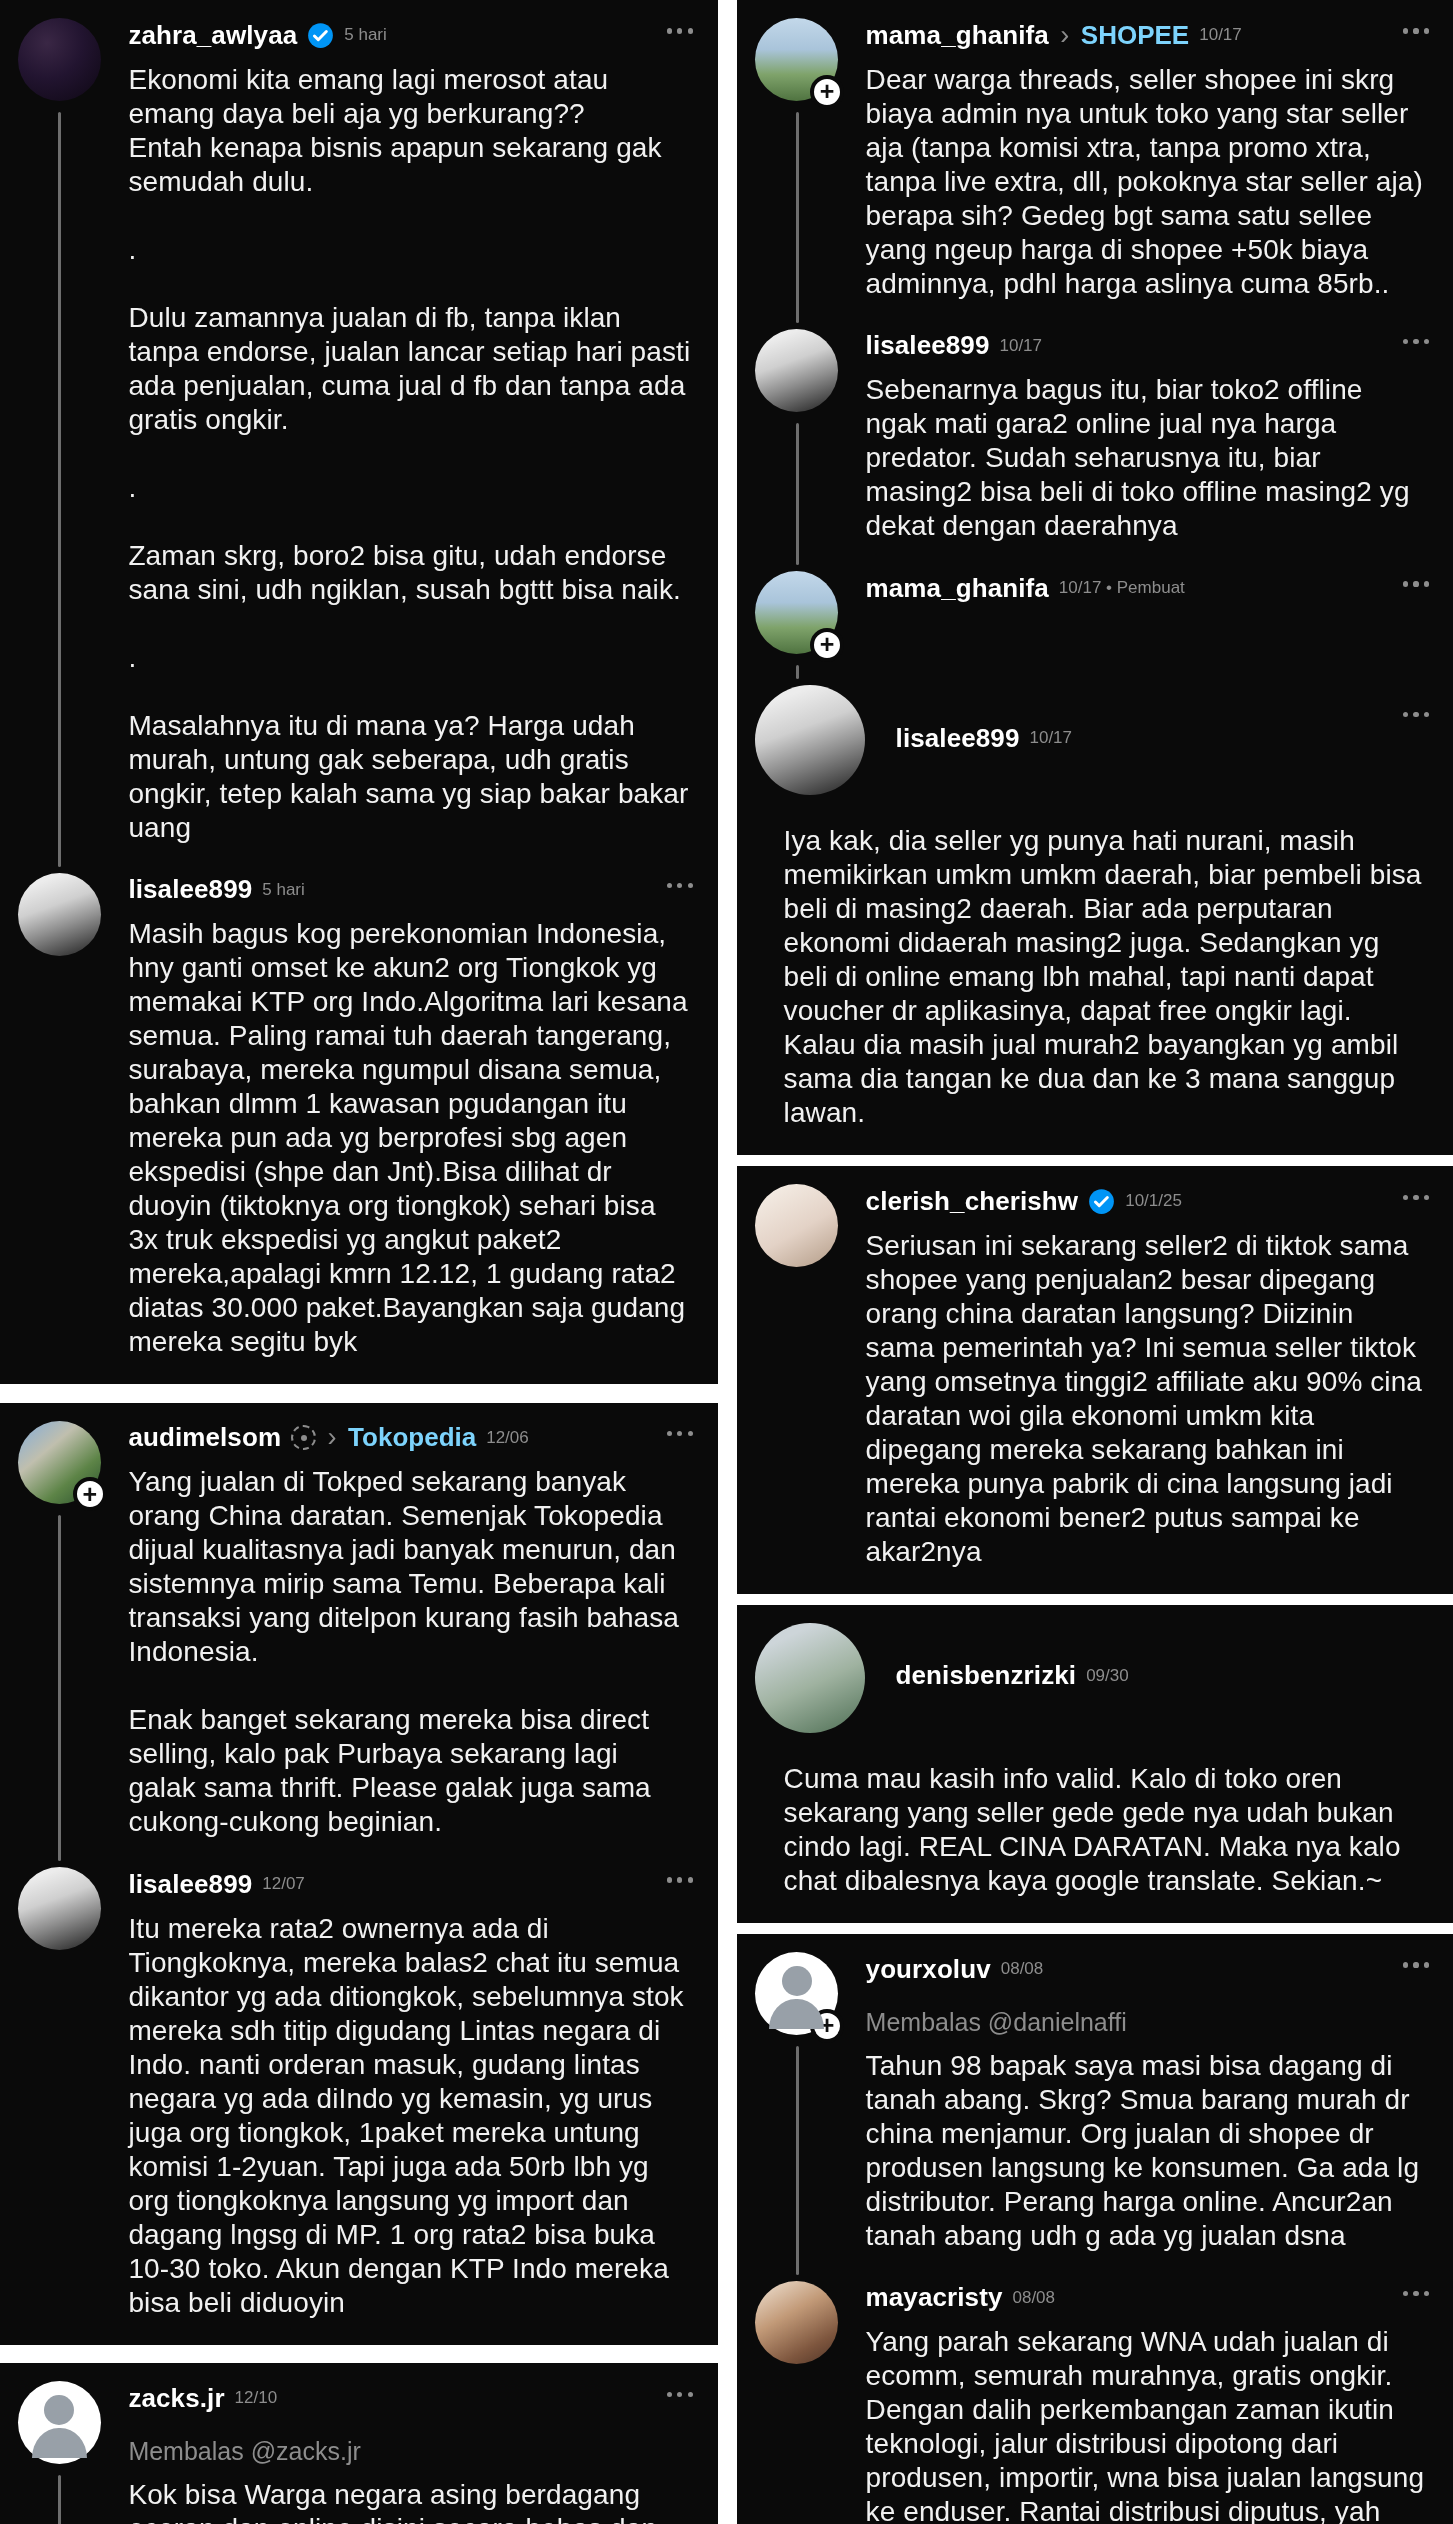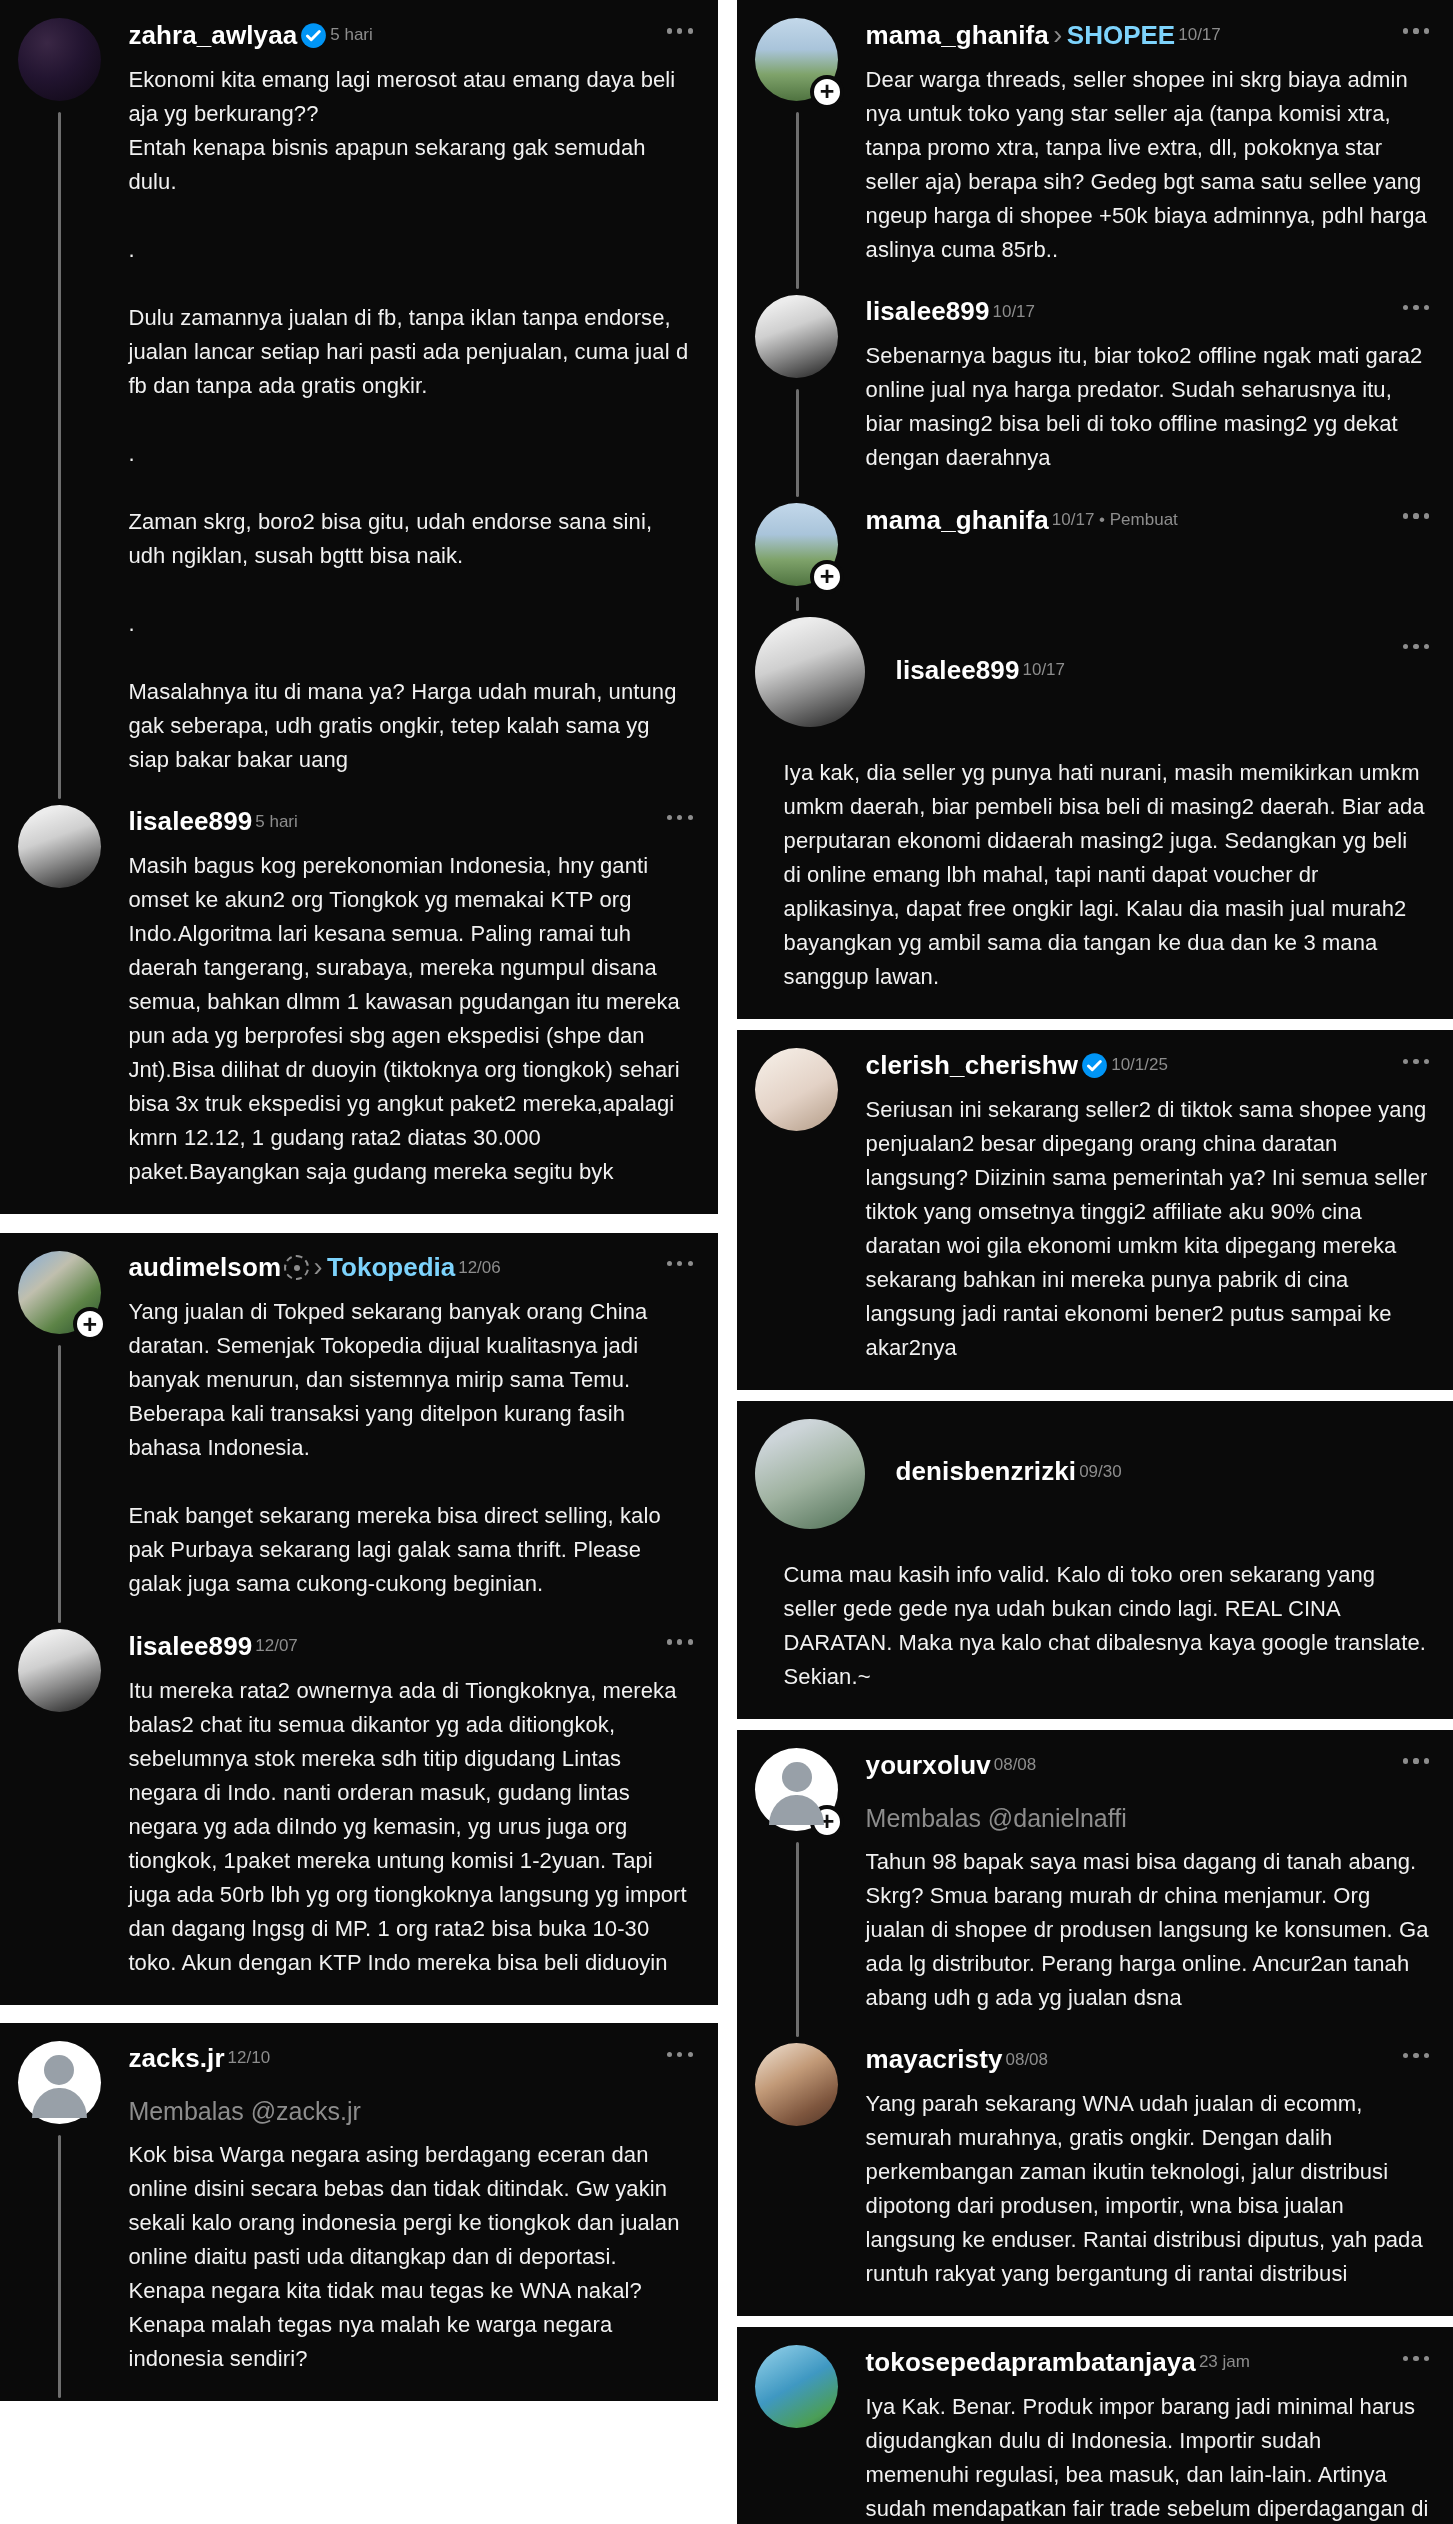--- a/index.html
+++ b/index.html
@@ -55,37 +55,37 @@
     background:#ffffff; border:4.5px solid #0a0a0a;
     color:#111; font-size:25px; font-weight:700;
     display:flex; align-items:center; justify-content:center; line-height:1;
   }
 
   .has-connector::before {
     content:""; position:absolute; left:42px; top:97px; bottom:-22.4px;
     width:3px; background:#6e6e6e; border-radius:1.5px;
   }
 
-  header.hrow { display:flex; align-items:center; gap:3px; padding-top:4.5px; flex-wrap:wrap; }
+  header.hrow { display:flex; align-items:center; gap:10px; padding-top:4.5px; flex-wrap:wrap; }
   .uname { color:#ffffff; font-weight:700; font-size:26px; letter-spacing:0.1px; }
   .time  { color:#8d8d8d; font-size:17px; }
   .community { color:#7dd3fc; font-weight:700; font-size:26px; }
   .chev { color:#8d8d8d; font-size:27px; font-weight:400; margin:0 1.5px; }
   .vbadge { width:27px; height:27px; flex:0 0 auto; }
   .igb {
     width:25px; height:25px; border-radius:50%;
     border:2.2px dashed #8d8d8d; position:relative; flex:0 0 auto;
   }
   .igb::after { content:""; position:absolute; left:50%; top:50%; width:6px; height:6px;
     margin:-3px 0 0 -3px; border-radius:50%; background:#8d8d8d; }
 
   .replyto { color:#8d8d8d; font-size:25px; margin-top:23px; }
 
   .body {
-    color:#f1f1f1; font-size:22px; line-height:34px;
+    color:#f1f1f1; font-size:28px; line-height:34px;
     margin-top:12px; white-space:pre-line; letter-spacing:0.1px;
   }
 
   .dots { position:absolute; right:0px; top:13.4px; display:flex; gap:5.2px; }
   .dots i { width:5.2px; height:5.2px; border-radius:50%; background:#8d8d8d; display:block; }
 
   
   .post.wide { padding-left:0; }
   .post.wide header.hrow { padding-left:142px; min-height:112px; align-content:center; padding-top:0; align-items:center; }
   .post.wide .body { padding-left:30px; margin-top:30px; }

